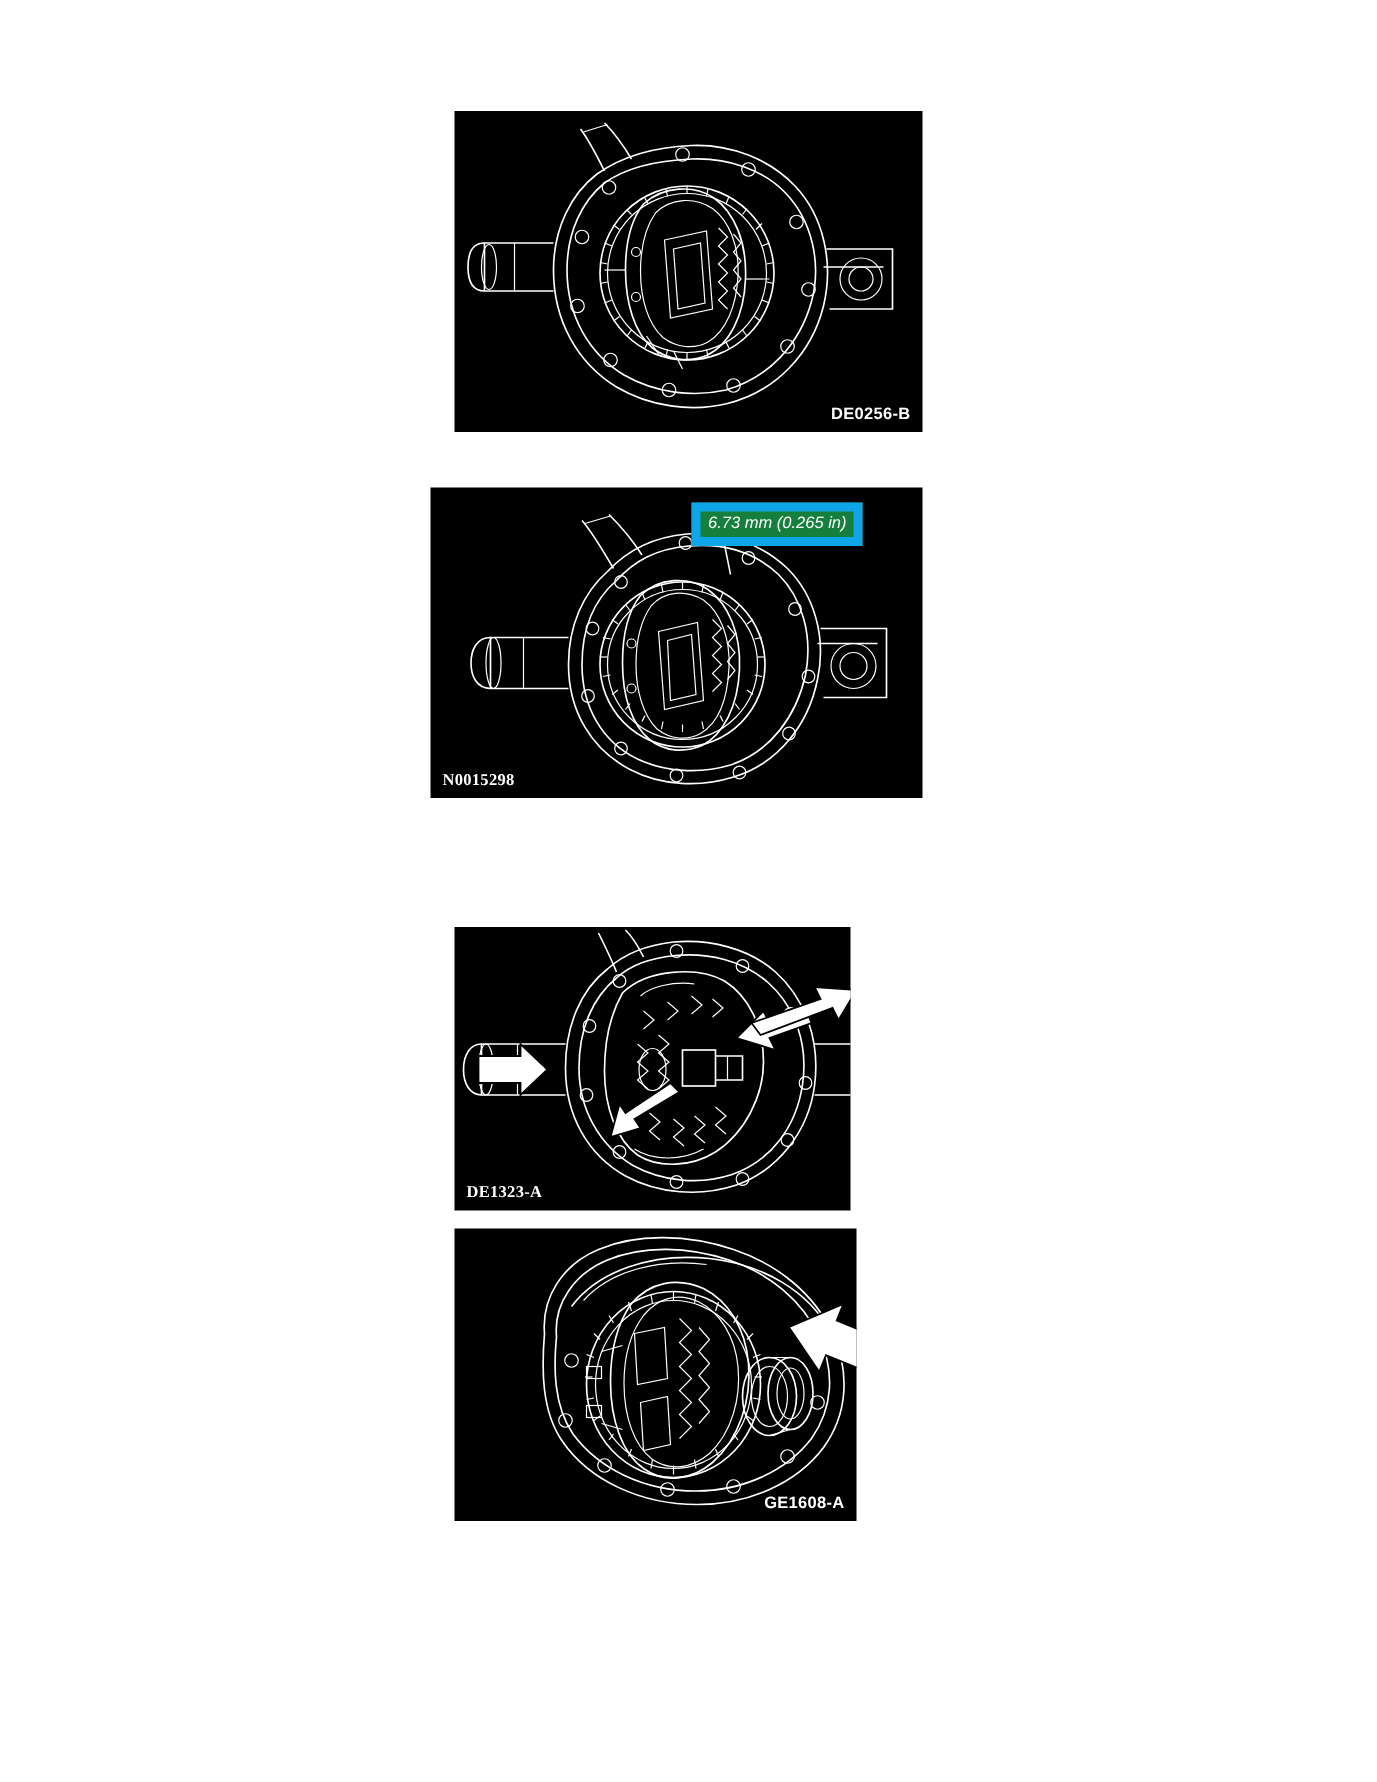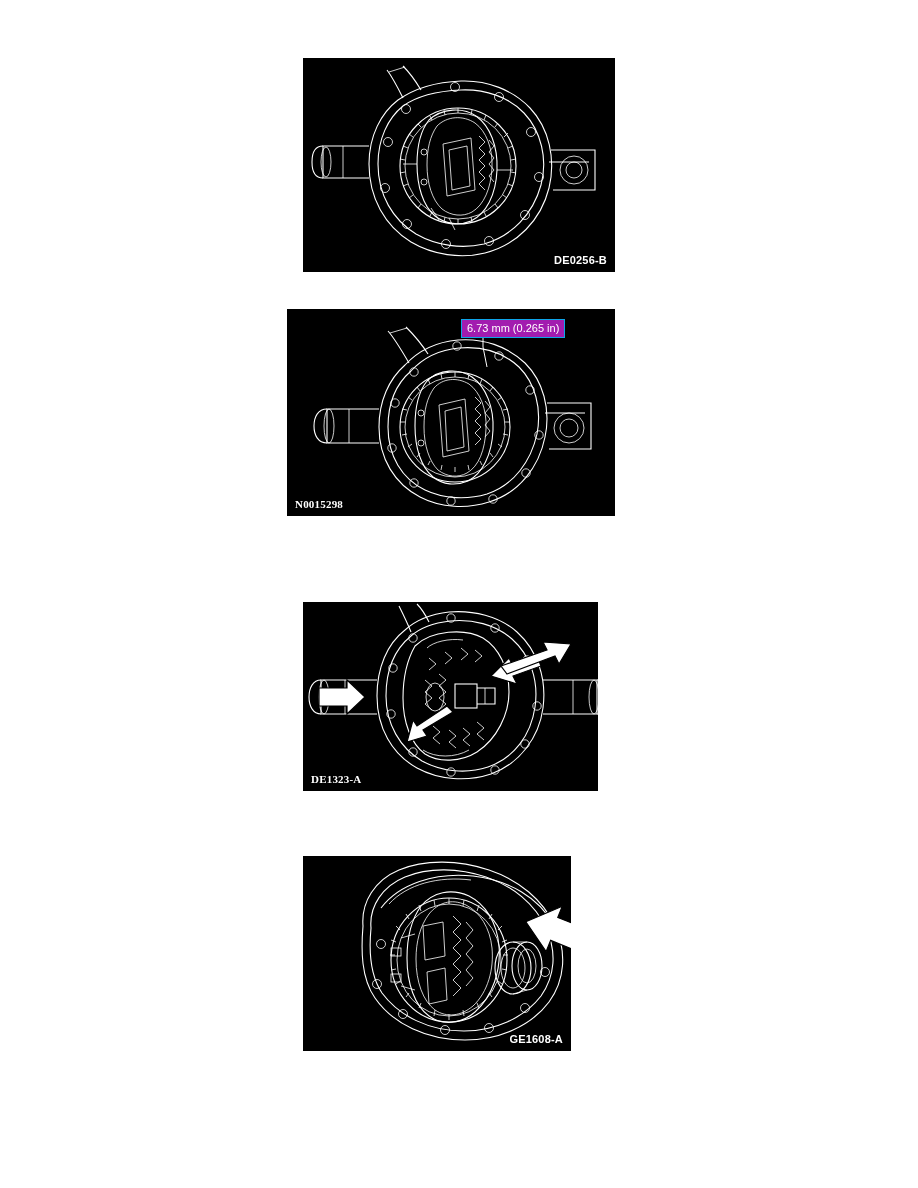--- a/index.html
+++ b/index.html
@@ -17,41 +17,43 @@
   .page {
     position: relative;
     width: 918px;
     height: 1188px;
     background: #ffffff;
   }
   .figure {
     position: absolute;
     background: #000000;
     overflow: hidden;
+    margin-top: 16px;
   }
   .fig-caption {
     position: absolute;
     color: #ffffff;
     font-family: "Liberation Sans", sans-serif;
     font-size: 11px;
     font-weight: bold;
     letter-spacing: 0.2px;
     white-space: nowrap;
   }
   .cap-br { right: 8px; bottom: 6px; }
   .cap-bl { left: 8px; bottom: 6px; font-family: Liberation Serif, serif; }
   .callout-box {
     position: absolute;
-    border: 1px solid #0ea5e9;
+    border: 6px solid #0ea5e9;
     color: #ffffff;
     font-size: 11px;
     font-family: "Liberation Sans", sans-serif;
     padding: 2px 5px 3px 5px;
     white-space: nowrap;
-    background: #a21caf;
+    background: #15803d;
+    font-style: italic;
   }
   svg { display: block; }
   .line { fill: none; stroke: #ffffff; stroke-width: 1.1; }
   .line-thin { fill: none; stroke: #ffffff; stroke-width: 0.8; }
   .arrow { fill: #ffffff; stroke: #000000; stroke-width: 1.2; }
   .leader { stroke: #ffffff; stroke-width: 1; fill: none; }
 </style>
 </head>
 <body>
 
@@ -219,21 +221,21 @@
       <circle class="line-thin" cx="134" cy="104" r="3"></circle>
       <circle class="line-thin" cx="134" cy="134" r="3"></circle>
 
       <path class="leader" d="M196 38 L196 24"></path>
       <path class="leader" d="M196 38 L200 58"></path>
     </svg>
     <div class="callout-box" style="left:174px; top:10px;">6.73 mm (0.265 in)</div>
     <div class="fig-caption cap-bl">N0015298</div>
   </div>
 
-  <div class="figure" style="left:303px; top:602px; width:295px; height:189px;">
+  <div class="figure" style="left:303px; top:602px; width:264px; height:189px;">
     <svg width="312" height="189" viewBox="0 0 312 189">
 
       <path class="line" d="M102 28 C84 42 74 66 74 94 C74 126 89 152 114 166 C136 178 164 180 188 172 C216 162 236 136 240 106 C244 76 234 48 214 30 C196 14 170 8 146 10 C128 12 113 18 102 28 Z"></path>
       <path class="line" d="M108 34 C92 47 83 68 83 94 C83 122 97 146 119 159 C139 170 164 172 185 165 C211 156 228 133 232 105 C236 78 227 53 209 37 C192 22 169 17 147 19 C130 21 118 25 108 34 Z"></path>
 
       <circle class="line-thin" cx="110" cy="36" r="4.2"></circle>
       <circle class="line-thin" cx="90" cy="66" r="4.2"></circle>
       <circle class="line-thin" cx="88" cy="112" r="4.2"></circle>
       <circle class="line-thin" cx="110" cy="150" r="4.2"></circle>
       <circle class="line-thin" cx="148" cy="170" r="4.2"></circle>
@@ -282,21 +284,21 @@
       <ellipse class="line-thin" cx="132" cy="95" rx="9" ry="14"></ellipse>
 
       <polygon class="arrow" points="16,86 44,86 44,78 62,95 44,112 44,104 16,104"></polygon>
       <polygon class="arrow" points="268,56 244,66 240,58 222,76 248,84 244,76 272,66" transform="translate(-34,-2)"></polygon>
       <polygon class="arrow" points="204,72 252,54 256,62 268,42 240,40 244,48 198,64"></polygon>
       <polygon class="arrow" points="150,110 120,128 124,134 104,140 110,118 114,124 144,104"></polygon>
     </svg>
     <div class="fig-caption cap-bl">DE1323-A</div>
   </div>
 
-  <div class="figure" style="left:303px; top:856px; width:268px; height:195px;">
+  <div class="figure" style="left:303px; top:803px; width:268px; height:195px;">
     <svg width="312" height="195" viewBox="0 0 312 195">
 
       <path class="line" d="M60 70 C58 46 72 24 96 14 C122 3 156 4 186 14 C216 24 240 44 252 70 C264 96 262 124 246 146 C228 170 196 184 162 184 C124 184 90 168 72 142 C58 122 58 94 60 70 Z"></path>
       <path class="line" d="M68 72 C66 50 80 30 102 21 C126 11 156 12 183 21 C210 30 232 48 243 72 C254 96 252 120 238 140 C221 162 192 175 161 175 C126 175 96 160 79 137 C66 118 66 93 68 72 Z"></path>
 
       <path class="line" d="M78 52 C96 28 132 16 170 20 C206 24 236 42 250 68"></path>
       <path class="line-thin" d="M86 48 C104 28 136 20 168 24"></path>
 
       <circle class="line-thin" cx="78" cy="88" r="4.5"></circle>
       <circle class="line-thin" cx="74" cy="128" r="4.5"></circle>

